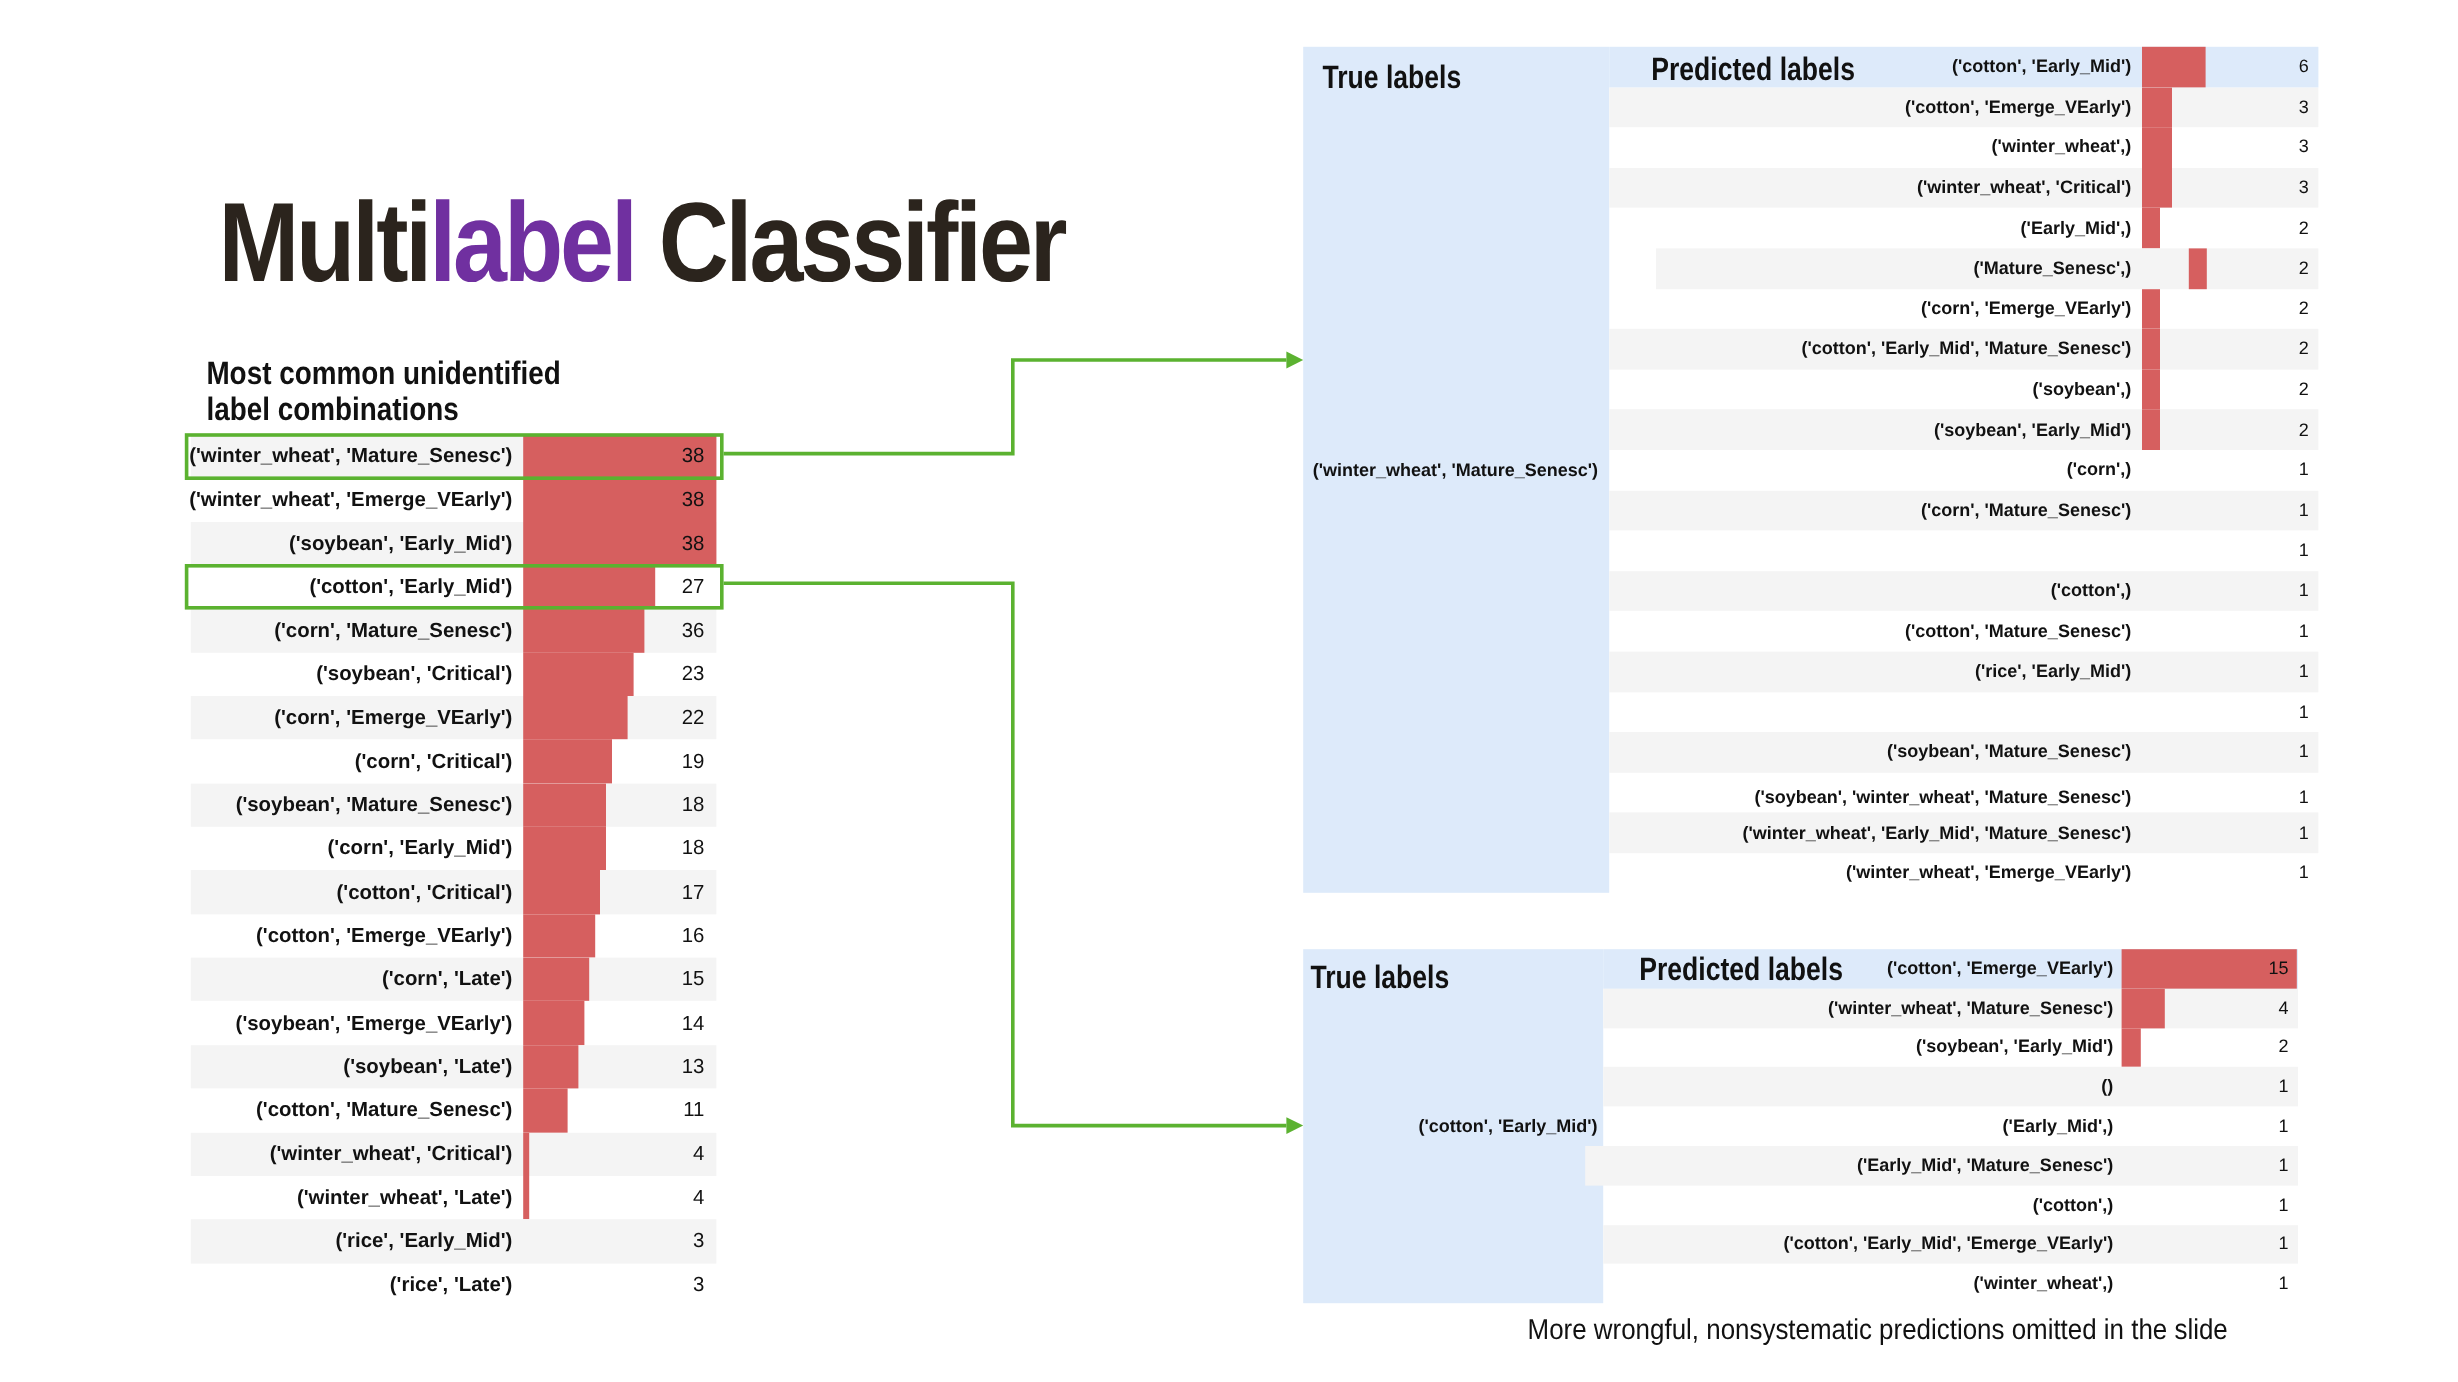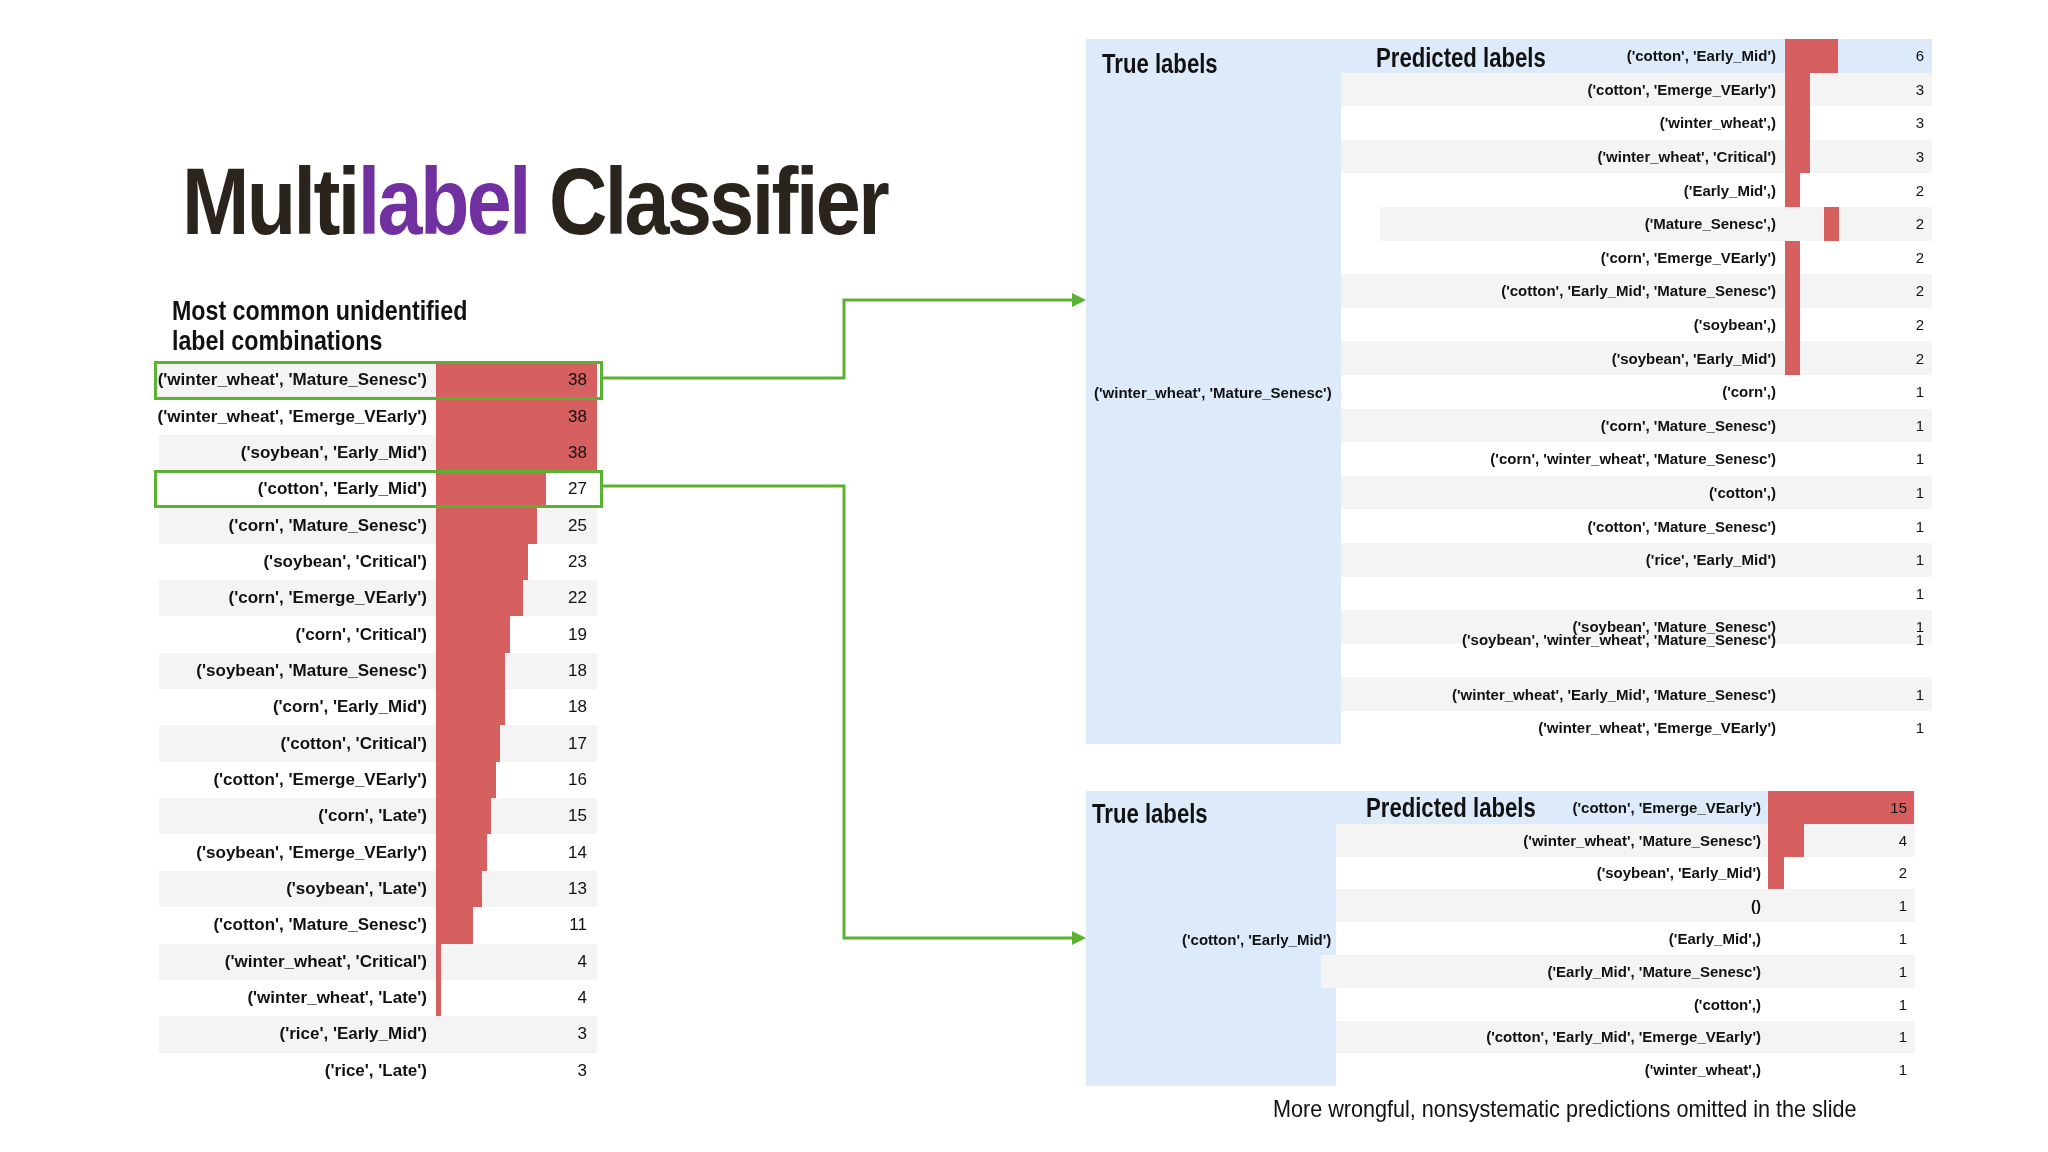--- a/index.html
+++ b/index.html
@@ -100,21 +100,21 @@
       <div class="val">38</div>
     </div>
     <div class="lrow">
       <div class="lbl">('cotton', 'Early_Mid')</div>
       <div class="bar" style="width: 110.4px;"></div>
       <div class="val">27</div>
     </div>
     <div class="lrow odd">
       <div class="lbl">('corn', 'Mature_Senesc')</div>
       <div class="bar" style="width: 101.2px;"></div>
-      <div class="val">25</div>
+      <div class="val">36</div>
     </div>
     <div class="lrow">
       <div class="lbl">('soybean', 'Critical')</div>
       <div class="bar" style="width: 92px;"></div>
       <div class="val">23</div>
     </div>
     <div class="lrow odd">
       <div class="lbl">('corn', 'Emerge_VEarly')</div>
       <div class="bar" style="width: 87.4px;"></div>
       <div class="val">22</div>
@@ -251,21 +251,20 @@
       </div>
       <div class="prow" style="top: 336px; height: 33.6px; left: 255px;">
         <div class="lbl" style="right: 156px;">('corn',)</div>
         <div class="val">1</div>
       </div>
       <div class="prow odd" style="top: 369.6px; height: 33.6px; left: 255px;">
         <div class="lbl" style="right: 156px;">('corn', 'Mature_Senesc')</div>
         <div class="val">1</div>
       </div>
       <div class="prow" style="top: 403.2px; height: 33.6px; left: 255px;">
-        <div class="lbl" style="right: 156px;">('corn', 'winter_wheat', 'Mature_Senesc')</div>
         <div class="val">1</div>
       </div>
       <div class="prow odd" style="top: 436.8px; height: 33.6px; left: 255px;">
         <div class="lbl" style="right: 156px;">('cotton',)</div>
         <div class="val">1</div>
       </div>
       <div class="prow" style="top: 470.4px; height: 33.6px; left: 255px;">
         <div class="lbl" style="right: 156px;">('cotton', 'Mature_Senesc')</div>
         <div class="val">1</div>
       </div>
@@ -273,21 +272,21 @@
         <div class="lbl" style="right: 156px;">('rice', 'Early_Mid')</div>
         <div class="val">1</div>
       </div>
       <div class="prow" style="top: 537.6px; height: 33.6px; left: 255px;">
         <div class="val">1</div>
       </div>
       <div class="prow odd" style="top: 571.2px; height: 33.6px; left: 255px;">
         <div class="lbl" style="right: 156px;">('soybean', 'Mature_Senesc')</div>
         <div class="val">1</div>
       </div>
-      <div class="prow" style="top: 584px; height: 33.6px; left: 255px;">
+      <div class="prow" style="top: 609px; height: 33.6px; left: 255px;">
         <div class="lbl" style="right: 156px;">('soybean', 'winter_wheat', 'Mature_Senesc')</div>
         <div class="val">1</div>
       </div>
       <div class="prow odd" style="top: 638.4px; height: 33.6px; left: 255px;">
         <div class="lbl" style="right: 156px;">('winter_wheat', 'Early_Mid', 'Mature_Senesc')</div>
         <div class="val">1</div>
       </div>
       <div class="prow" style="top: 672px; height: 33.6px; left: 255px;">
         <div class="lbl" style="right: 156px;">('winter_wheat', 'Emerge_VEarly')</div>
         <div class="val">1</div>

